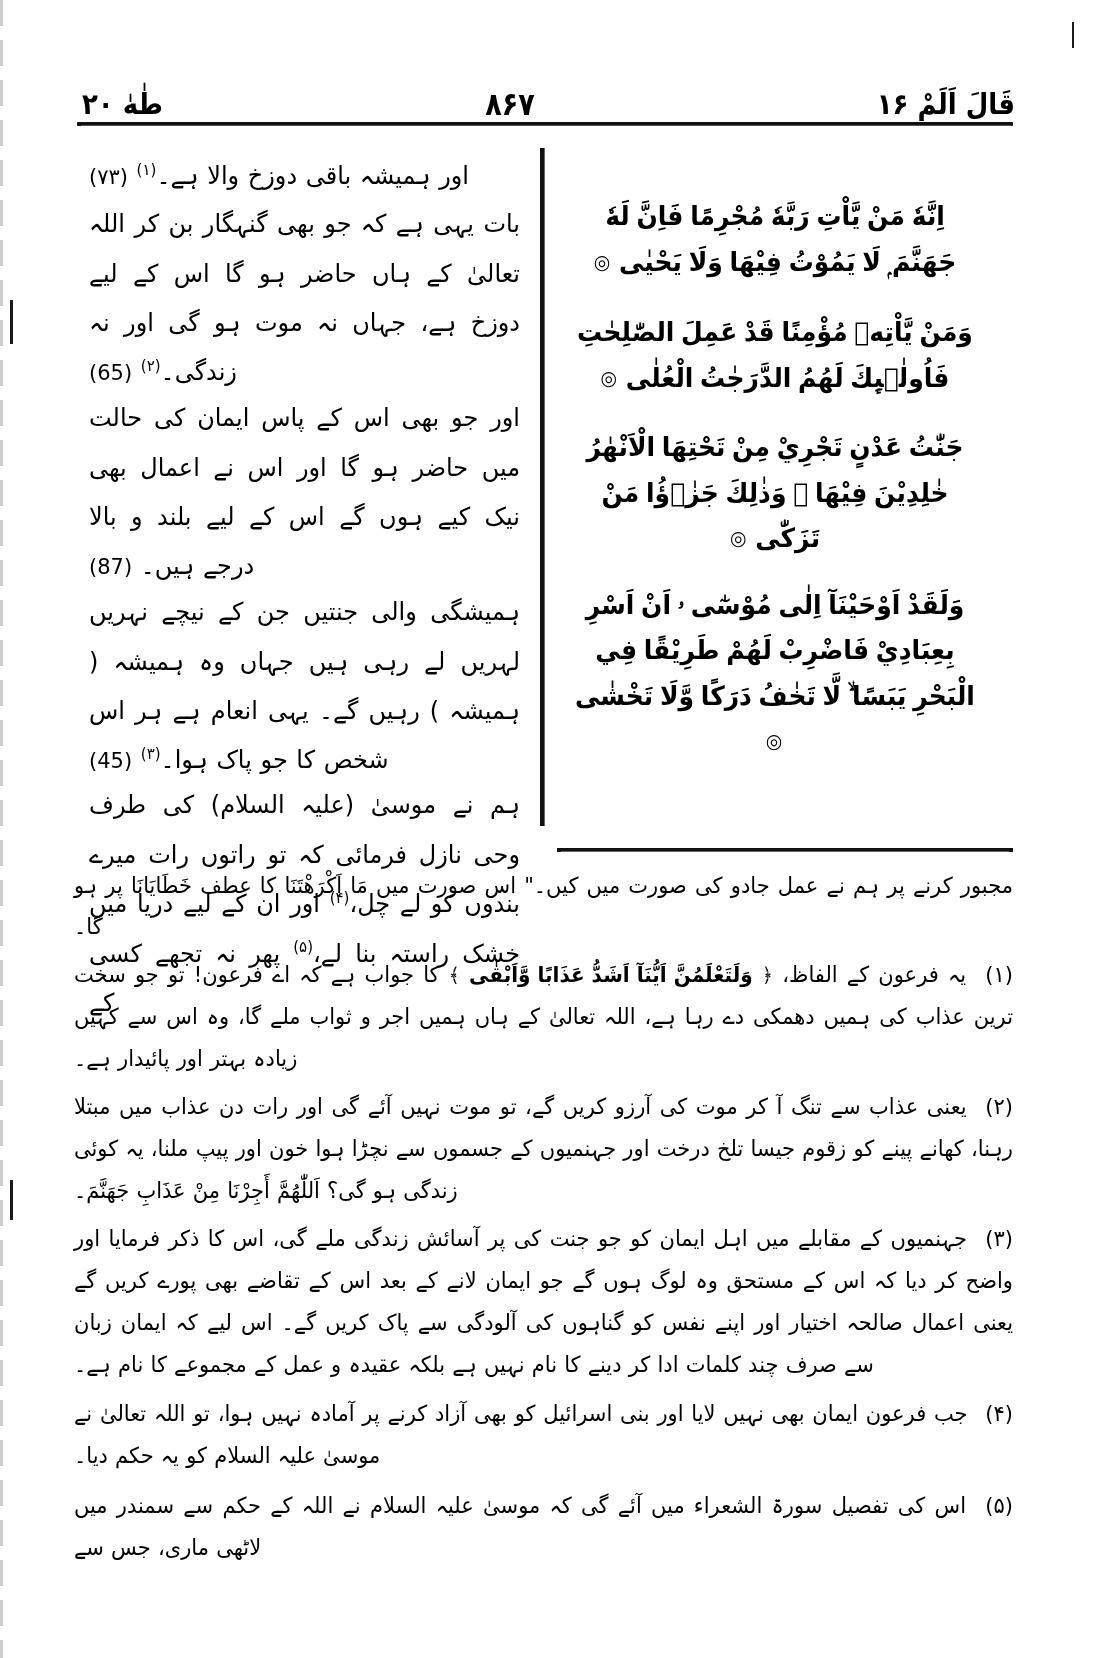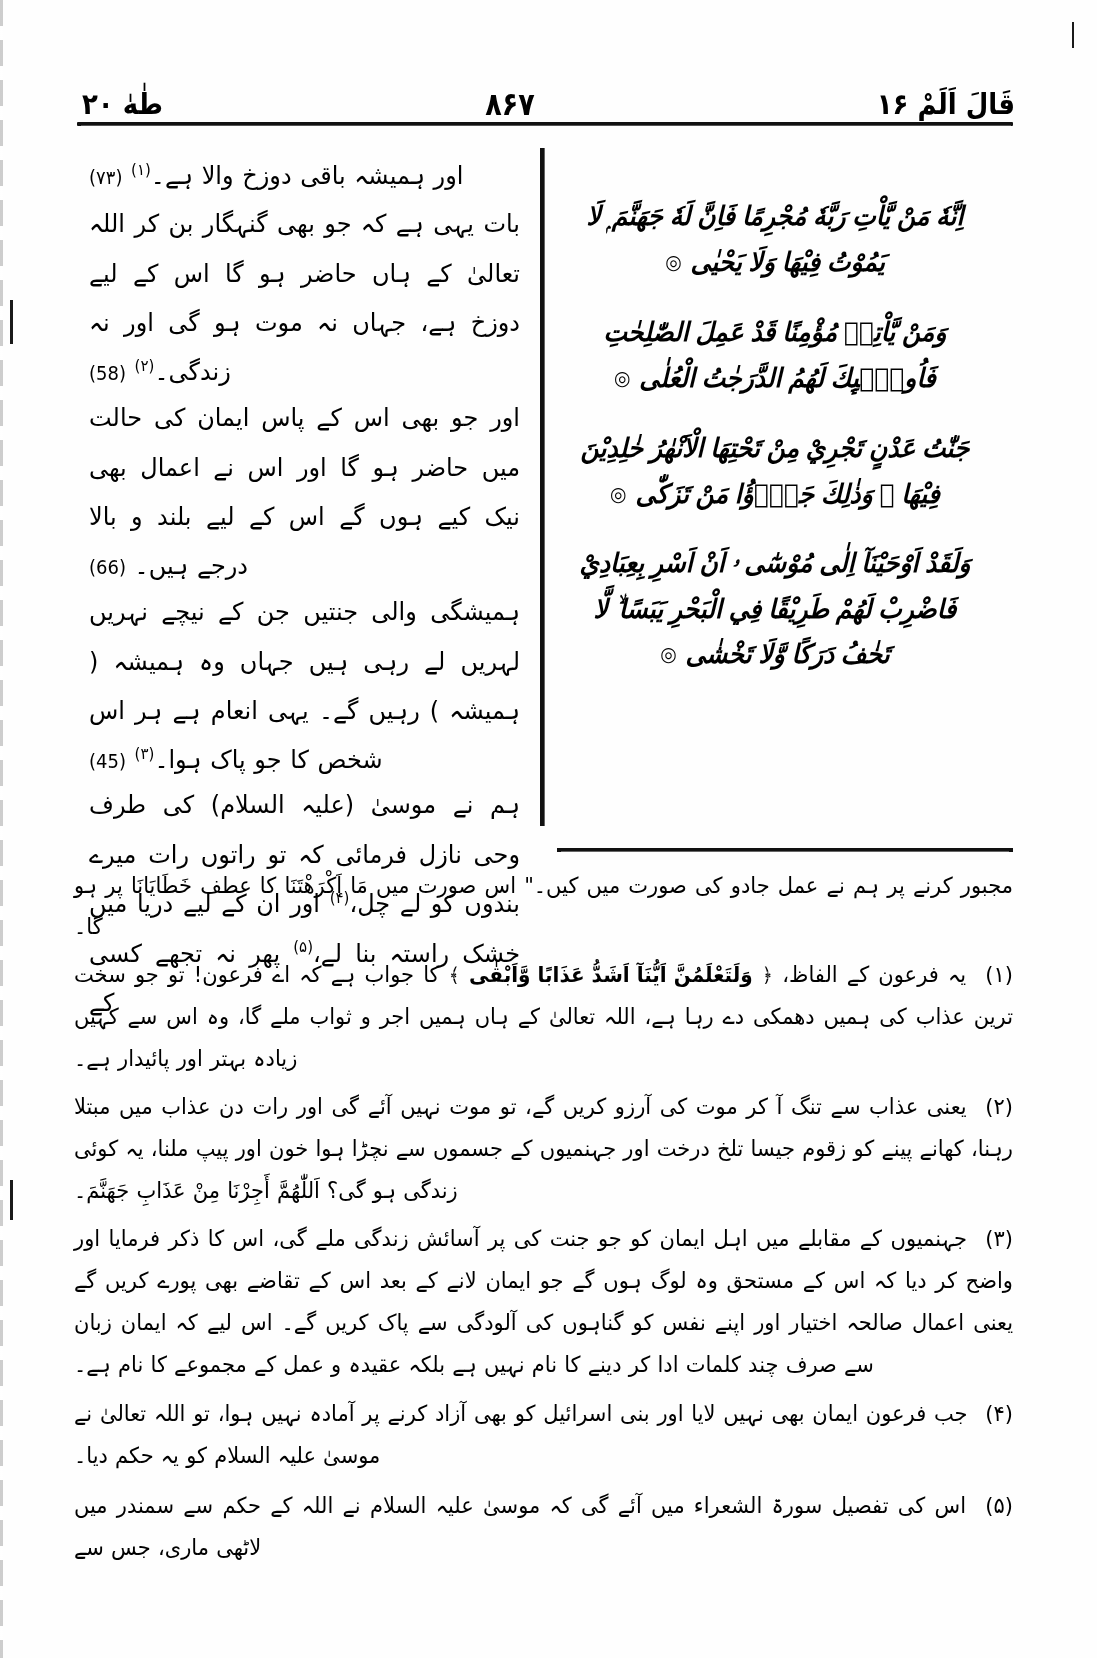--- a/index.html
+++ b/index.html
@@ -104,21 +104,20 @@
     height: 690px;
     display: flex;
     flex-direction: row;
   }
   .col-arabic {
     width: 468px;
     padding: 44px 34px 0 26px;
     box-sizing: border-box;
     direction: rtl;
     text-align: center;
-    font-style: italic;
   }
   .col-divider {
     width: 5px;
     background: #111;
     margin-top: 2px;
     height: 678px;
     position: relative;
   }
   .col-divider::after {
     content: "";
@@ -166,21 +165,21 @@
     text-align-last: left;
     word-spacing: 1px;
     transform: scaleY(1.03);
   }
   .sup {
     font-size: 15px;
     vertical-align: super;
     letter-spacing: 0;
   }
   .vnum {
-    font-size: 18px;
+    font-size: 21px;
     white-space: nowrap;
   }
 
   
   .foot-rule {
     position: absolute;
     top: 848px;
     right: 84px;
     width: 456px;
     height: 4px;
@@ -265,26 +264,26 @@
 
     <div class="col-urdu" style="order:2;">
 
       <div class="trans-para">
         <span>اور ہمیشہ باقی دوزخ والا ہے۔</span><span class="sup">(۱)</span>
         <span class="vnum">(۷۳)</span>
       </div>
 
       <div class="trans-para">
         <span>بات یہی ہے کہ جو بھی گنہگار بن کر اللہ تعالیٰ کے ہاں حاضر ہو گا اس کے لیے دوزخ ہے، جہاں نہ موت ہو گی اور نہ زندگی۔</span><span class="sup">(۲)</span>
-        <span class="vnum">(58)</span>
+        <span class="vnum">(65)</span>
       </div>
 
       <div class="trans-para">
         <span>اور جو بھی اس کے پاس ایمان کی حالت میں حاضر ہو گا اور اس نے اعمال بھی نیک کیے ہوں گے اس کے لیے بلند و بالا درجے ہیں۔</span>
-        <span class="vnum">(66)</span>
+        <span class="vnum">(87)</span>
       </div>
 
       <div class="trans-para">
         <span>ہمیشگی والی جنتیں جن کے نیچے نہریں لہریں لے رہی ہیں جہاں وہ ہمیشہ ( ہمیشہ ) رہیں گے۔ یہی انعام ہے ہر اس شخص کا جو پاک ہوا۔</span><span class="sup">(۳)</span>
         <span class="vnum">(45)</span>
       </div>
 
       <div class="trans-para">
         <span>ہم نے موسیٰ (علیہ السلام) کی طرف وحی نازل فرمائی کہ تو راتوں رات میرے بندوں کو لے چل،</span><span class="sup">(۴)</span>
         <span>اور ان کے لیے دریا میں خشک راستہ بنا لے،</span><span class="sup">(۵)</span>

